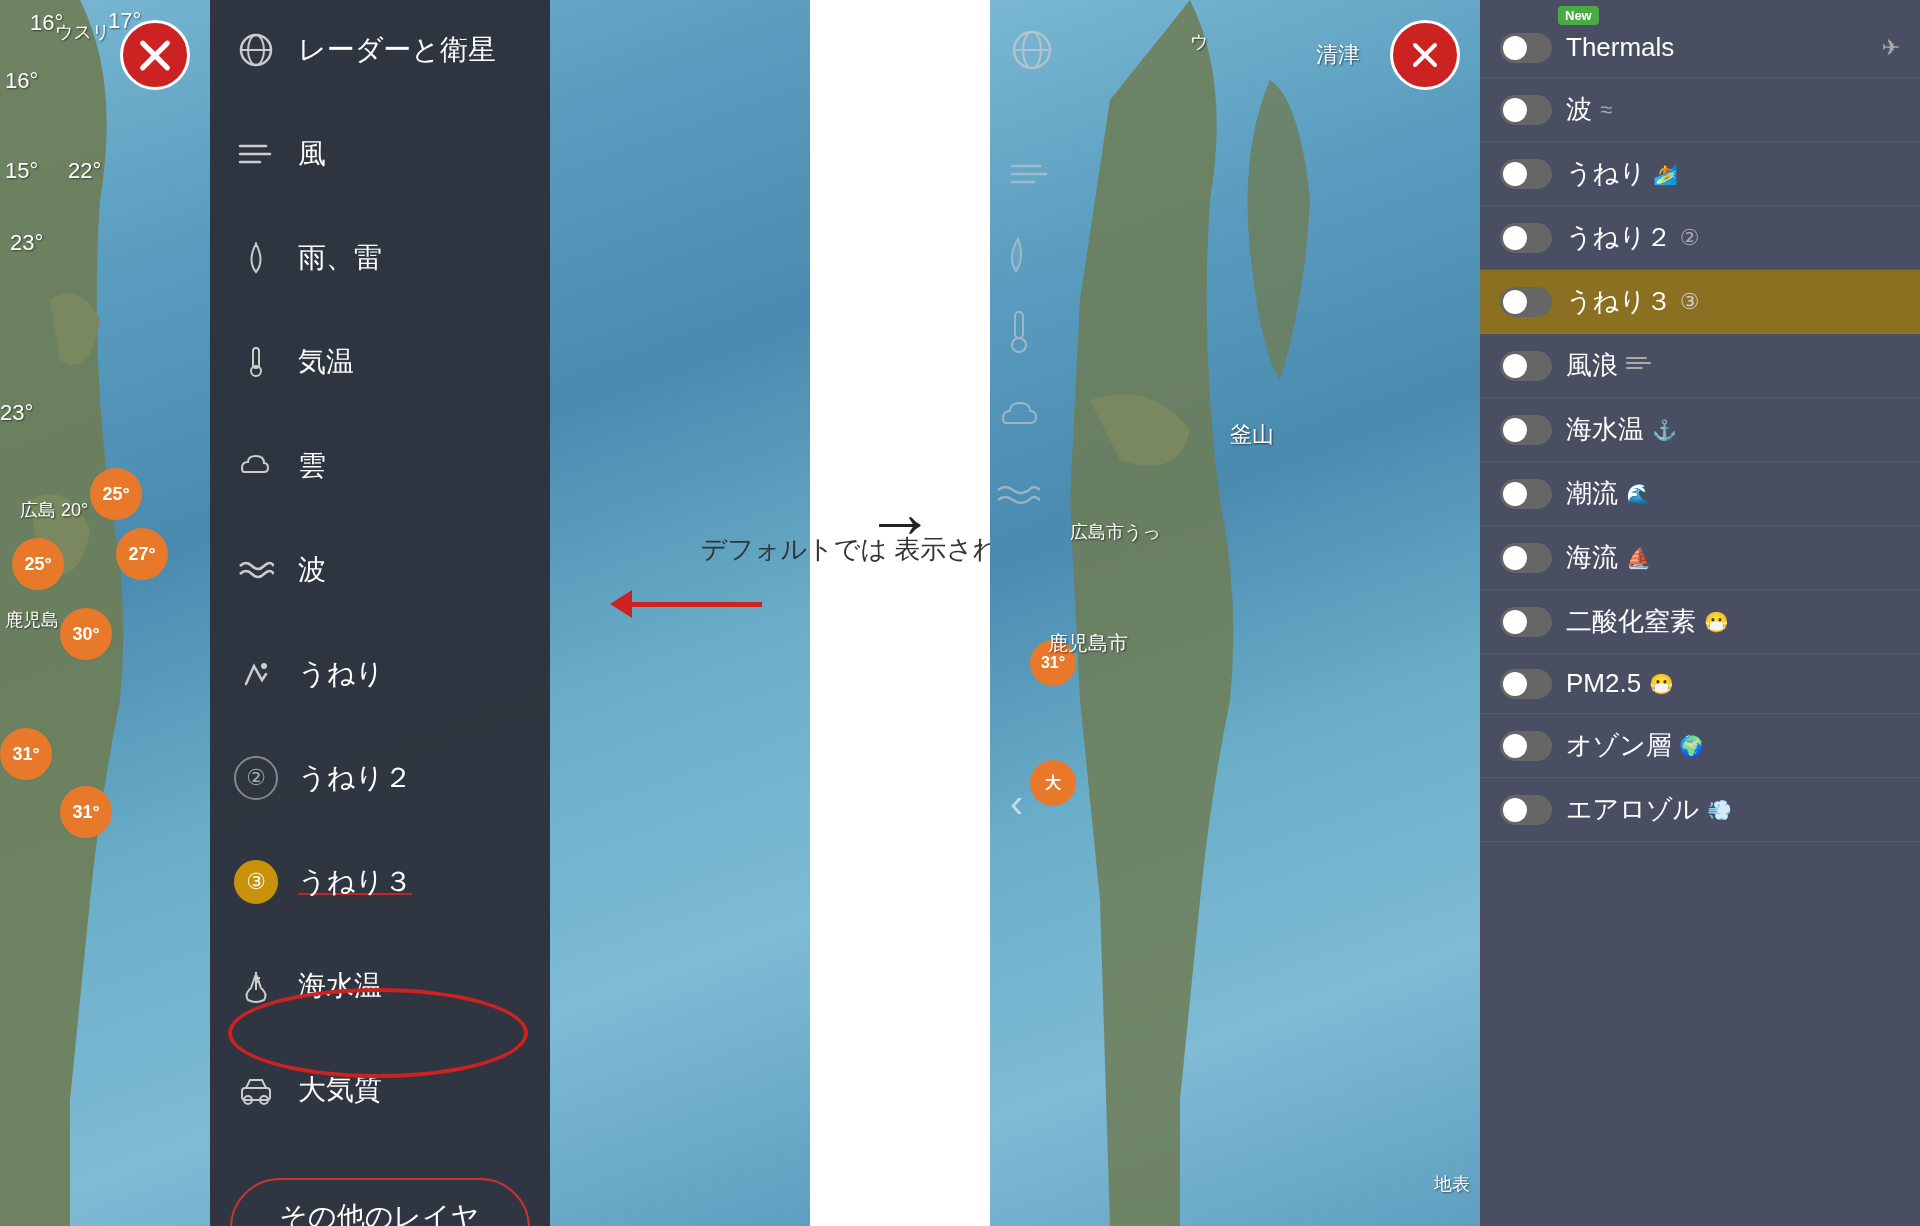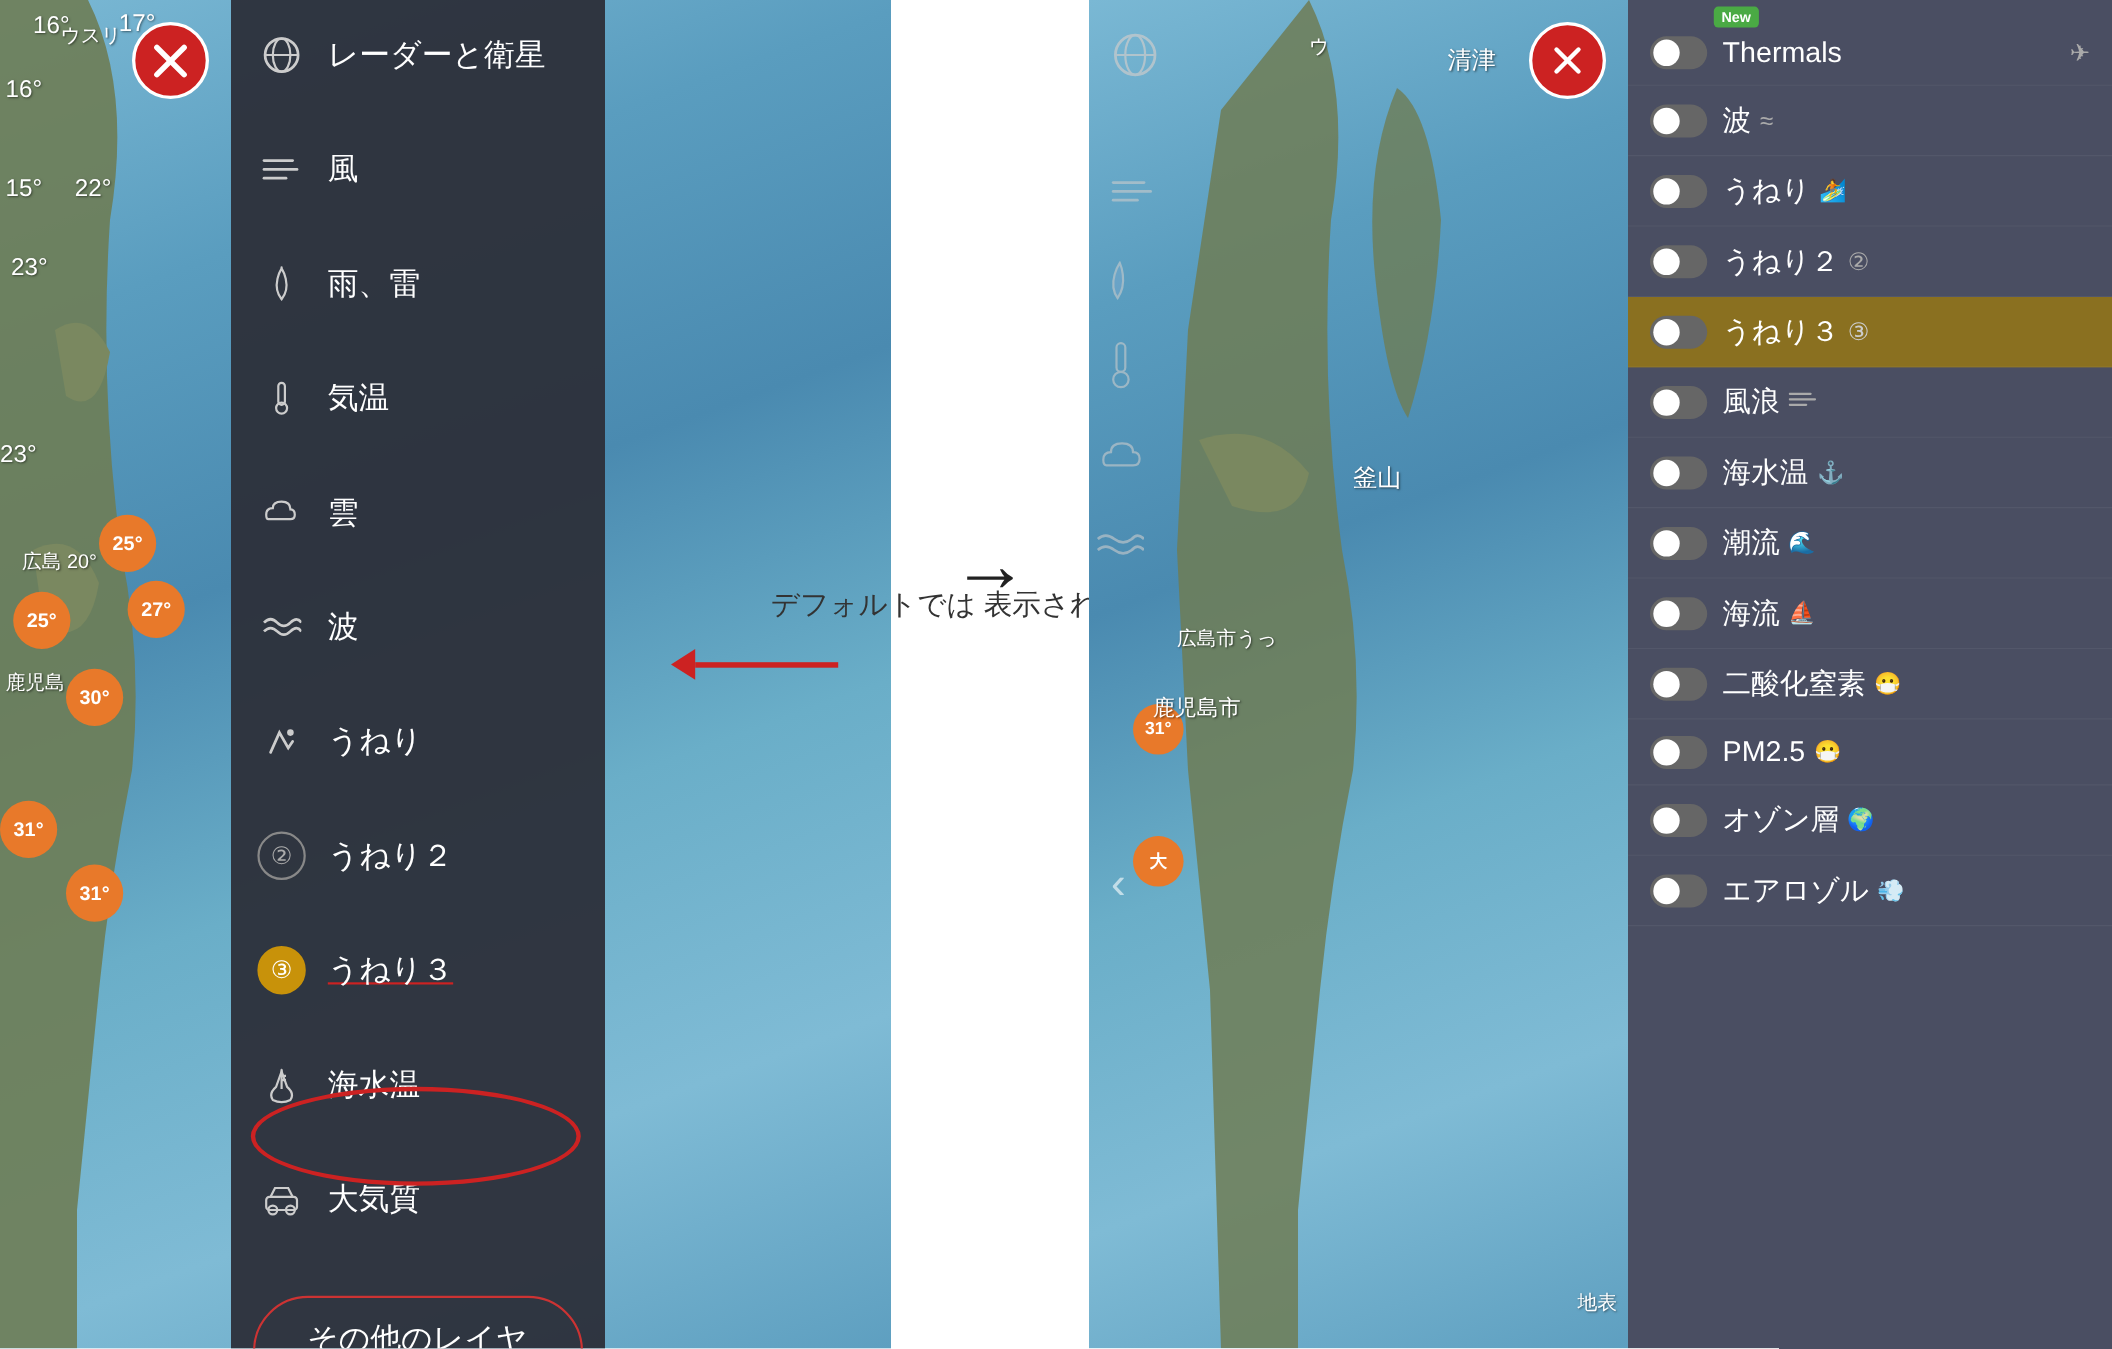--- a/index.html
+++ b/index.html
@@ -461,21 +461,21 @@
 
       <path d="M280,80 Q310,100 320,200 Q315,300 290,380 Q270,350 260,250 Q250,150 280,80Z" fill="#6e7d55" opacity="0.8"></path>
     </svg>
 
     <div class="r-temp-bubble orange" style="left:40px;top:640px;">31°</div>
     <div class="r-temp-bubble orange" style="left:40px;top:760px;">大</div>
 
     <span class="city-label" style="right:120px;top:40px;font-size:22px;">清津</span>
     <span class="city-label" style="left:200px;top:30px;">ウ</span>
     <span class="city-label" style="left:240px;top:420px;font-size:22px;">釜山</span>
-    <span class="city-label" style="left:80px;top:520px;font-size:18px;margin-top:48px;">広島市うっ</span>
+    <span class="city-label" style="left:80px;top:520px;font-size:18px;">広島市うっ</span>
     <span class="city-label" style="left:58px;top:630px;font-size:20px;">鹿児島市</span>
 
     <div class="map-chevron">‹</div>
 
     <div class="surface-label">地表</div>
 
     <div style="position:absolute;top:20px;right:20px;width:70px;height:70px;background:#cc2222;border-radius:50%;display:flex;align-items:center;justify-content:center;cursor:pointer;z-index:100;border:3px solid white;">
       <svg width="36" height="36" viewBox="0 0 36 36">
         <line x1="8" y1="8" x2="28" y2="28" stroke="white" stroke-width="4" stroke-linecap="round"></line>
         <line x1="28" y1="8" x2="8" y2="28" stroke="white" stroke-width="4" stroke-linecap="round"></line>

